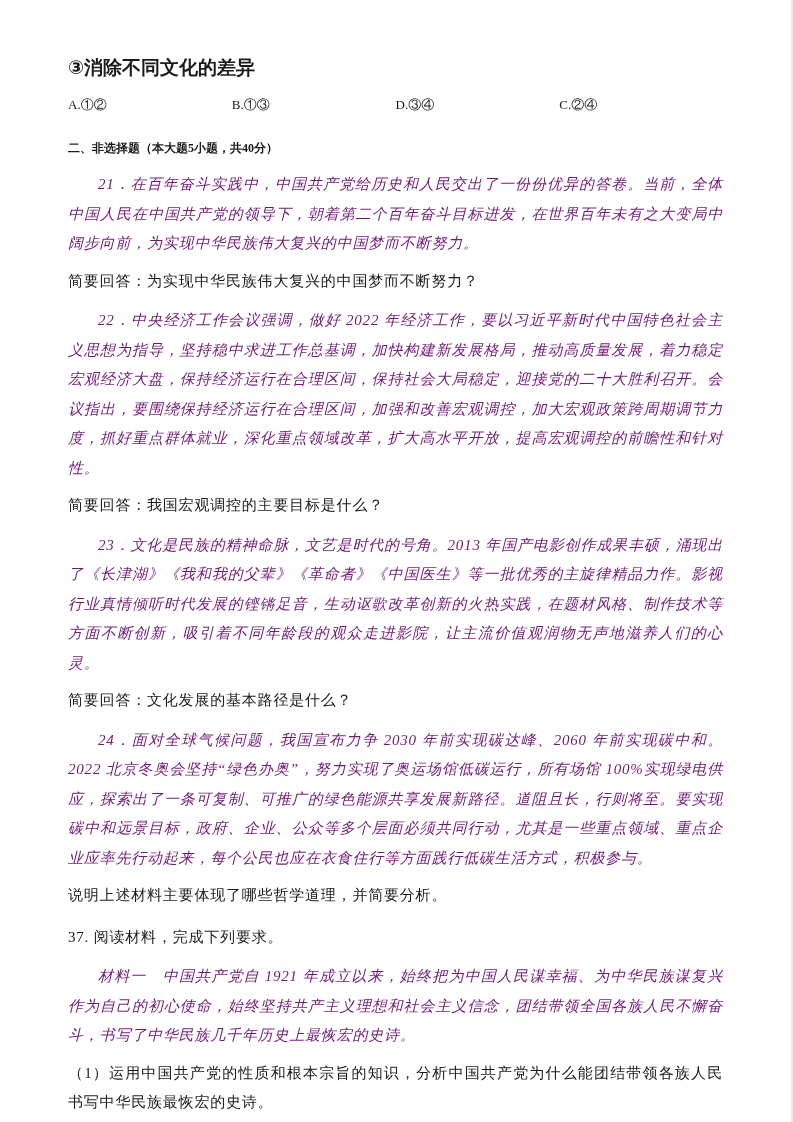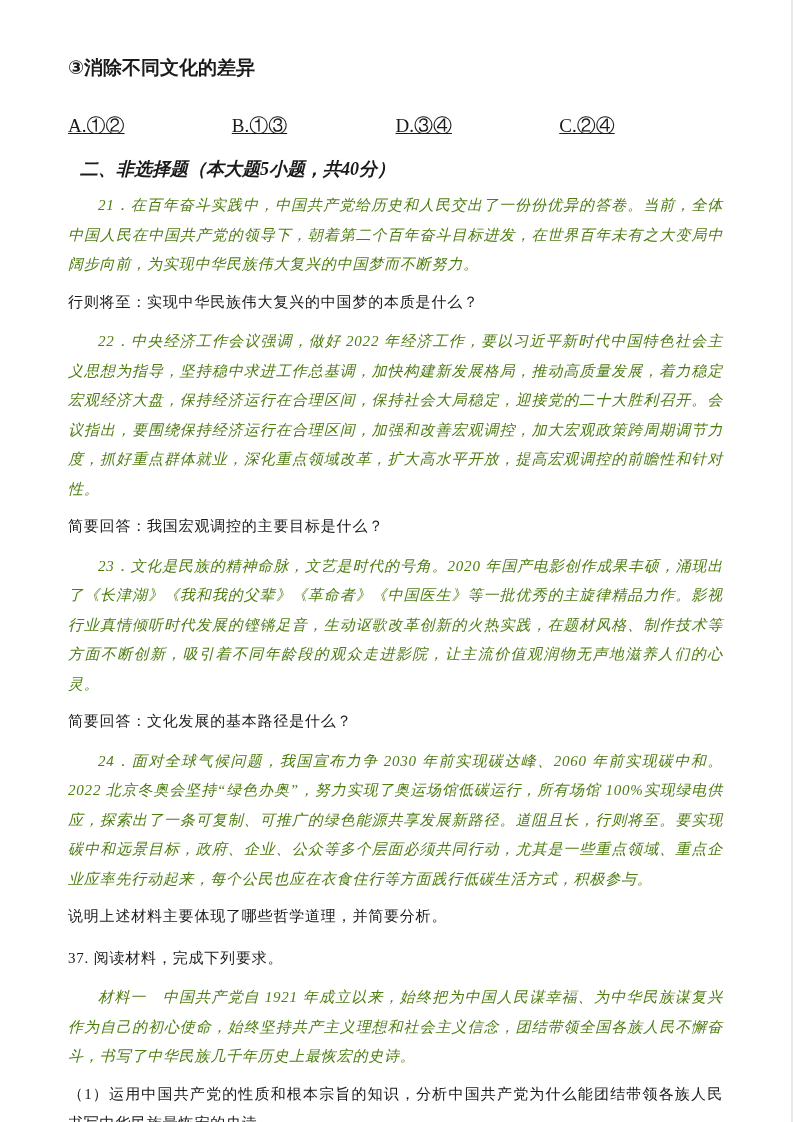--- a/index.html
+++ b/index.html
@@ -19,44 +19,42 @@
   }
   .opt-line {
     font-size: 19px;
     line-height: 26px;
     margin: 5px 0 9px 0;
     font-family: "Liberation Sans", "DejaVu Sans", sans-serif;
     font-weight: 600;
   }
   .choices {
     display: flex;
-    margin: 24px 0 10px 0;
-    font-size: 19px;
+    margin: 3px 0 10px 0;
+    font-size: 13px;
     line-height: 24px;
-    text-decoration: underline;
   }
   .choice { width: 25%; text-align: left; }
   .section-title {
-    font-size: 18px;
+    font-size: 12px;
     font-weight: bold;
-    margin: 8px 0 6px 12px;
+    margin: 8px 0 6px 0;
     line-height: 26px;
-    font-style: italic;
   }
   p.para {
     margin: 3px 0;
     font-size: 15px;
     line-height: 29.5px;
     text-align: justify;
     letter-spacing: 0.8px;
   }
   p.body-indent { text-indent: 2em; }
   p.kai {
     font-style: italic;          
-    color: #4d7c0f;
+    color: #701a75;
   }
   p.prompt {
     margin: 5px 0 7px 0;
     font-style: normal;
   }
 </style>
 </head>
 <body>
 
 <div class="page">
@@ -66,26 +64,26 @@
   <div class="choices">
     <span class="choice">A.①②</span>
     <span class="choice">B.①③</span>
     <span class="choice">D.③④</span>
     <span class="choice">C.②④</span>
   </div>
 
   <div class="section-title">二、非选择题（本大题5小题，共40分）</div>
 
   <p class="para kai body-indent">21．在百年奋斗实践中，中国共产党给历史和人民交出了一份份优异的答卷。当前，全体中国人民在中国共产党的领导下，朝着第二个百年奋斗目标进发，在世界百年未有之大变局中阔步向前，为实现中华民族伟大复兴的中国梦而不断努力。</p>
-  <p class="para prompt">行则将至：实现中华民族伟大复兴的中国梦的本质是什么？</p>
+  <p class="para prompt">简要回答：为实现中华民族伟大复兴的中国梦而不断努力？</p>
 
   <p class="para kai body-indent">22．中央经济工作会议强调，做好 2022 年经济工作，要以习近平新时代中国特色社会主义思想为指导，坚持稳中求进工作总基调，加快构建新发展格局，推动高质量发展，着力稳定宏观经济大盘，保持经济运行在合理区间，保持社会大局稳定，迎接党的二十大胜利召开。会议指出，要围绕保持经济运行在合理区间，加强和改善宏观调控，加大宏观政策跨周期调节力度，抓好重点群体就业，深化重点领域改革，扩大高水平开放，提高宏观调控的前瞻性和针对性。</p>
   <p class="para prompt">简要回答：我国宏观调控的主要目标是什么？</p>
 
-  <p class="para kai body-indent">23．文化是民族的精神命脉，文艺是时代的号角。2020 年国产电影创作成果丰硕，涌现出了《长津湖》《我和我的父辈》《革命者》《中国医生》等一批优秀的主旋律精品力作。影视行业真情倾听时代发展的铿锵足音，生动讴歌改革创新的火热实践，在题材风格、制作技术等方面不断创新，吸引着不同年龄段的观众走进影院，让主流价值观润物无声地滋养人们的心灵。</p>
+  <p class="para kai body-indent">23．文化是民族的精神命脉，文艺是时代的号角。2013 年国产电影创作成果丰硕，涌现出了《长津湖》《我和我的父辈》《革命者》《中国医生》等一批优秀的主旋律精品力作。影视行业真情倾听时代发展的铿锵足音，生动讴歌改革创新的火热实践，在题材风格、制作技术等方面不断创新，吸引着不同年龄段的观众走进影院，让主流价值观润物无声地滋养人们的心灵。</p>
   <p class="para prompt">简要回答：文化发展的基本路径是什么？</p>
 
   <p class="para kai body-indent">24．面对全球气候问题，我国宣布力争 2030 年前实现碳达峰、2060 年前实现碳中和。2022 北京冬奥会坚持“绿色办奥”，努力实现了奥运场馆低碳运行，所有场馆 100%实现绿电供应，探索出了一条可复制、可推广的绿色能源共享发展新路径。道阻且长，行则将至。要实现碳中和远景目标，政府、企业、公众等多个层面必须共同行动，尤其是一些重点领域、重点企业应率先行动起来，每个公民也应在衣食住行等方面践行低碳生活方式，积极参与。</p>
   <p class="para prompt">说明上述材料主要体现了哪些哲学道理，并简要分析。</p>
 
   <p class="para prompt">37. 阅读材料，完成下列要求。</p>
   <p class="para kai body-indent">材料一　中国共产党自 1921 年成立以来，始终把为中国人民谋幸福、为中华民族谋复兴作为自己的初心使命，始终坚持共产主义理想和社会主义信念，团结带领全国各族人民不懈奋斗，书写了中华民族几千年历史上最恢宏的史诗。</p>
   <p class="para prompt">（1）运用中国共产党的性质和根本宗旨的知识，分析中国共产党为什么能团结带领各族人民书写中华民族最恢宏的史诗。</p>
 
 </div>

